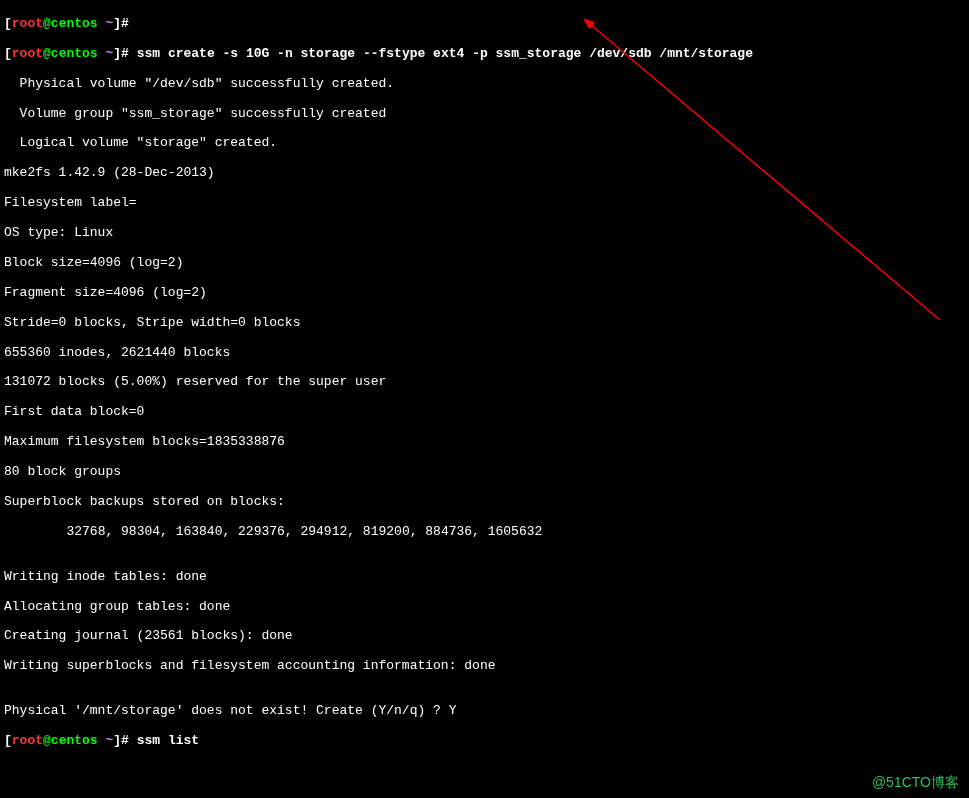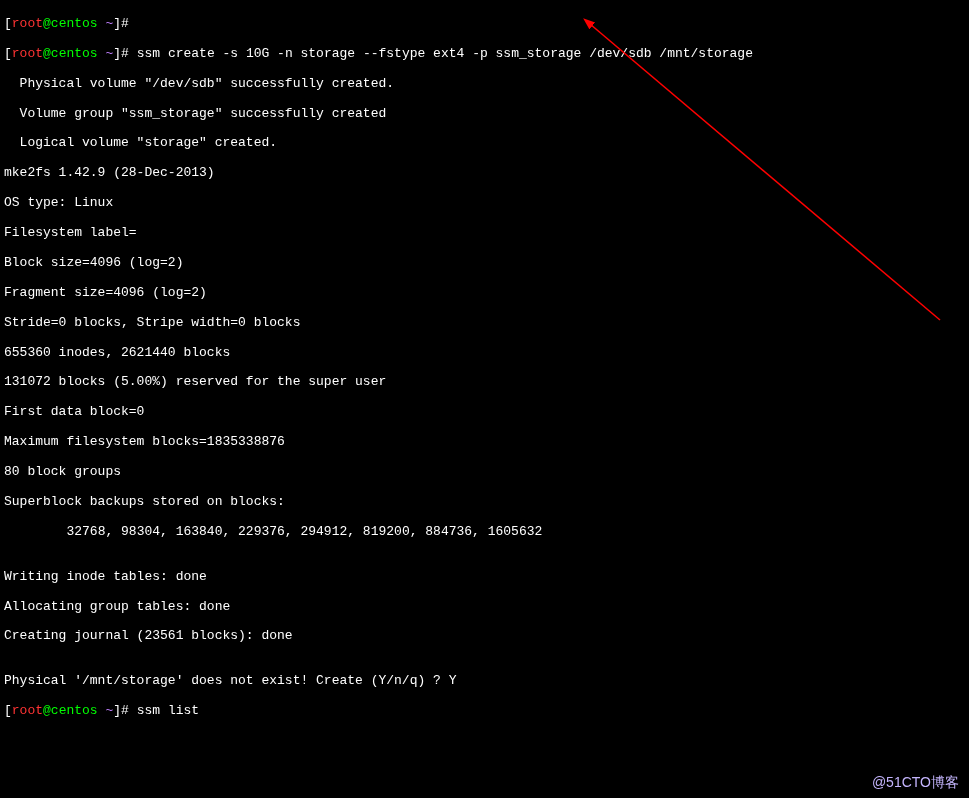--- a/index.html
+++ b/index.html
@@ -16,62 +16,63 @@
     position: relative;
   }
   .term {
     padding: 2px 4px;
     white-space: pre;
   }
   .bracket { color: #fff; }
   .user { color: #ff3333; }
   .host { color: #00ff00; }
   .tilde { color: #c080ff; }
-  .prompt-line { font-weight: normal; }
+  .prompt-line { font-weight: bold; }
   .watermark {
     position: absolute;
     right: 10px;
     bottom: 8px;
-    color: #c4b5fd;
+    color: #22c55e;
     font-family: sans-serif;
     font-size: 14px;
   }
   svg.arrow {
     position: absolute;
     top: 0;
     left: 0;
     pointer-events: none;
   }
 </style>
 </head>
 <body>
 
 <div class="term">
 <div class="prompt-line"><span class="bracket">[</span><span class="user">root</span><span class="host"><span>@</span><span>centos </span></span><span class="tilde">~</span><span class="bracket">]# </span></div>
 <div class="prompt-line"><span class="bracket">[</span><span class="user">root</span><span class="host"><span>@</span><span>centos </span></span><span class="tilde">~</span><span class="bracket">]# </span><span>ssm create -s 10G -n storage --fstype ext4 -p ssm_storage /dev/sdb /mnt/storage</span></div>
 <div>  Physical volume "/dev/sdb" successfully created.</div>
 <div>  Volume group "ssm_storage" successfully created</div>
 <div>  Logical volume "storage" created.</div>
 <div>mke2fs 1.42.9 (28-Dec-2013)</div>
+<div>Filesystem label=</div>
 <div>OS type: Linux</div>
-<div>Filesystem label=</div>
 <div>Block size=4096 (log=2)</div>
 <div>Fragment size=4096 (log=2)</div>
 <div>Stride=0 blocks, Stripe width=0 blocks</div>
 <div>655360 inodes, 2621440 blocks</div>
 <div>131072 blocks (5.00%) reserved for the super user</div>
 <div>First data block=0</div>
 <div>Maximum filesystem blocks=1835338876</div>
 <div>80 block groups</div>
 <div>Superblock backups stored on blocks: </div>
 <div>	32768, 98304, 163840, 229376, 294912, 819200, 884736, 1605632</div>
 <div></div>
 <div>Writing inode tables: done                            </div>
 <div>Allocating group tables: done                            </div>
 <div>Creating journal (23561 blocks): done</div>
+<div>Writing superblocks and filesystem accounting information: done </div>
 <div></div>
 <div>Physical '/mnt/storage' does not exist! Create (Y/n/q) ? Y</div>
 <div class="prompt-line"><span class="bracket">[</span><span class="user">root</span><span class="host"><span>@</span><span>centos </span></span><span class="tilde">~</span><span class="bracket">]# </span><span>ssm list</span></div>
 
 
 
 
 
 
 

